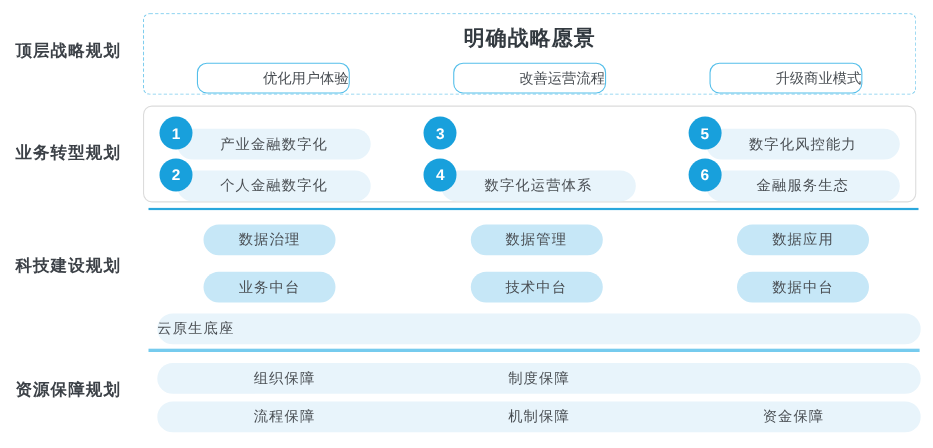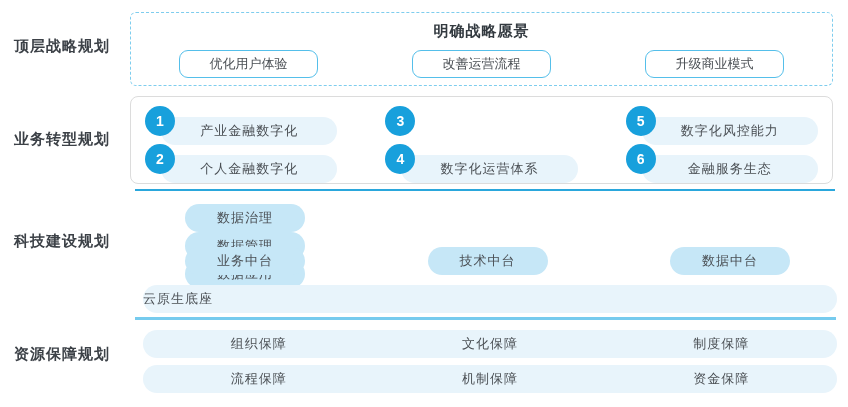--- a/index.html
+++ b/index.html
@@ -12,28 +12,28 @@
     position:absolute;left:14px;font-size:15px;font-weight:bold;
     color:var(--text_dark,#3c4147);letter-spacing:1px;white-space:nowrap;
   }
   
   .vision-box{
     position:absolute;left:130px;top:12px;width:703px;height:74px;
     border:1.5px dashed var(--dashed_border,#7ecdee);border-radius:6px;
     background:#ffffff;box-sizing:border-box;
   }
   .vision-title{
-    text-align:center;margin-top:9px;font-size:15px;font-weight:bold;
+    text-align:center;margin-top:9px;font-size:19px;font-weight:bold;
     color:#333a40;letter-spacing:1px;
   }
   .vision-buttons{
     display:flex;justify-content:space-between;padding:0 48px;margin-top:9px;
   }
   .vision-btn{
-    width:137px;height:26px;line-height:26px;text-align:center;
+    width:137px;height:26px;line-height:26px;text-align:right;
     border:1.5px solid var(--button_border,#55bfea);border-radius:9px;
     background:#ffffff;font-size:13px;color:var(--text_body,#4a4f54);
   }
   
   .transform-box{
     position:absolute;left:130px;top:96px;width:703px;height:88px;
     background:#ffffff;border:1px solid var(--box_border,#dcdcdc);
     border-radius:8px;box-sizing:border-box;
     display:grid;grid-template-columns:1fr 1fr 1fr;grid-template-rows:1fr 1fr;
     column-gap:48px;row-gap:8px;padding:9px 14px;
@@ -56,21 +56,21 @@
   }
   .divider-thick{
     position:absolute;left:135px;top:317px;width:701px;height:3px;
     background:var(--line_light,#76cbee);
   }
   
   .tech-row{
     position:absolute;left:185px;width:605px;height:28px;
     display:flex;justify-content:space-between;
   }
-  .tech-row.r1{top:204px;flex-direction:column;}
+  .tech-row.r1{top:204px;}
   .tech-row.r2{top:247px;}
   .pill-med{
     height:28px;line-height:28px;border-radius:14px;text-align:center;
     background:var(--pill_medium,#c6e7f7);font-size:13px;
     color:var(--text_body,#4a4f54);letter-spacing:1px;
   }
   .pill-med.w1{width:120px;}
   .wide-pill{
     position:absolute;left:143px;width:694px;height:28px;line-height:28px;
     background:var(--pill_light,#e8f4fb);border-radius:14px;text-align:left;
@@ -143,20 +143,19 @@
   <div class="pill-med w1">业务中台</div>
   <div class="pill-med w1">技术中台</div>
   <div class="pill-med w1">数据中台</div>
 </div>
 <div class="wide-pill base">云原生底座</div>
 
 <div class="divider-thick"></div>
 
 <div class="resource-pill r1">
   <div class="resource-cell">组织保障</div>
-  <div class="resource-cell">文化保障</div>
   <div class="resource-cell">制度保障</div>
 </div>
 <div class="resource-pill r2">
   <div class="resource-cell">流程保障</div>
   <div class="resource-cell">机制保障</div>
   <div class="resource-cell">资金保障</div>
 </div>
 
 </body></html>

